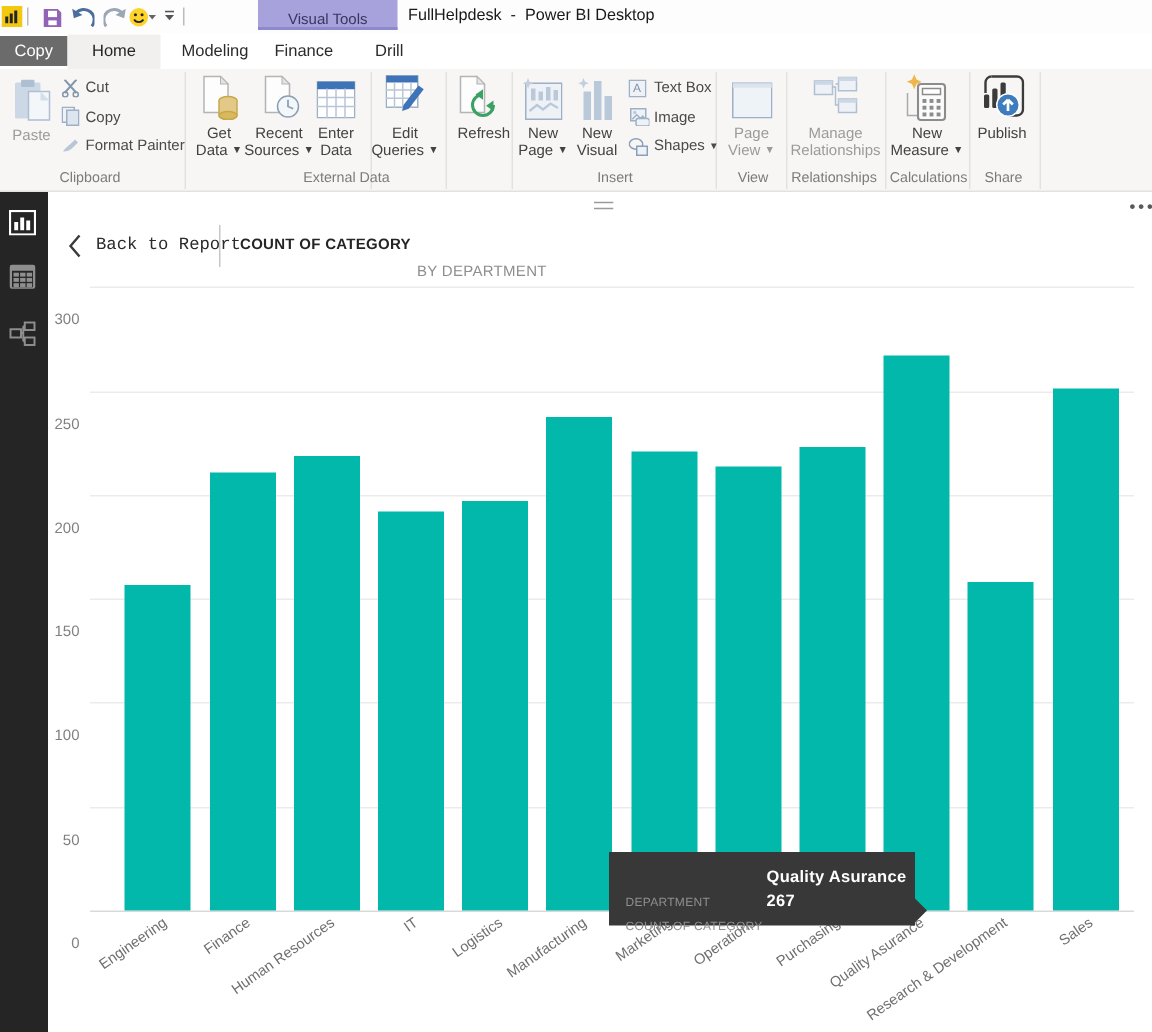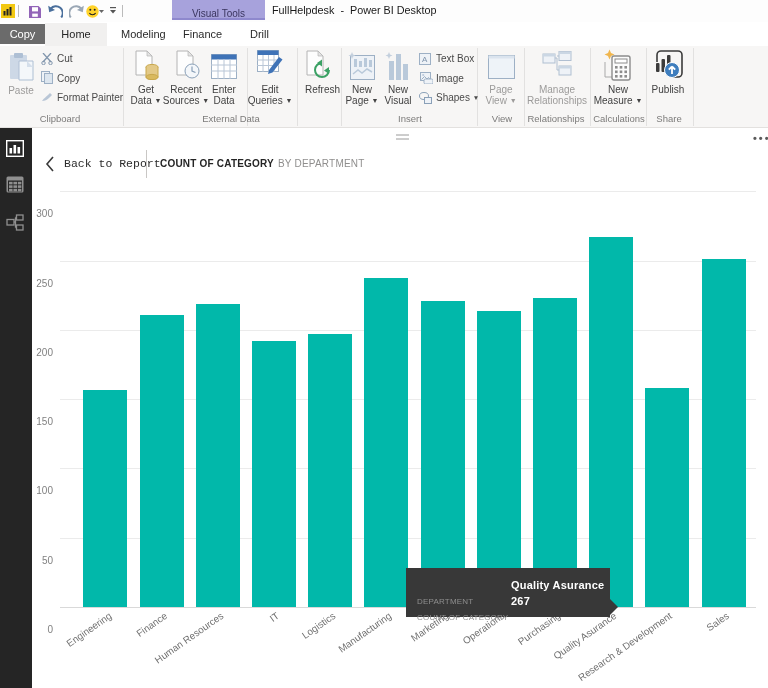--- a/index.html
+++ b/index.html
@@ -25,21 +25,21 @@
 .caret { font-size:7px; position:relative; top:-1px; }
 
 #sidebar { position:absolute; left:0; top:128px; width:32px; height:560px; background:#252525; }
 
 #handle { position:absolute; left:396px; top:134px; width:13px; }
 #dots { position:absolute; left:753px; top:130px; color:#5a5a5a; font-size:11px; letter-spacing:2px; font-weight:bold; }
 #backrep { position:absolute; left:64px; top:157px; font-size:11.5px; color:#2b2b2b;font-family:Liberation Mono, monospace; }
 #chev { position:absolute; left:45px; top:156px; }
 #vsep { position:absolute; left:146px; top:150px; width:1px; height:28px; background:#c9c7c5; }
 #ctitle { position:absolute; left:160px; top:158px; font-size:10px; font-weight:bold; color:#252525; letter-spacing:0.2px; }
-#csub { position:absolute; left:278px; top:158px; font-size:10px; color:#8f8e8d; letter-spacing:0.2px; }
+#csub { position:absolute; left:278px; top:176px; font-size:10px; color:#8f8e8d; letter-spacing:0.2px; }
 
 .gline { position:absolute; left:60px; width:696px; height:1px; background:#ebebeb; }
 .ylab { position:absolute; width:40px; text-align:right; font-size:10px; color:#808080;margin-top:23px; }
 .bar { position:absolute; width:44px; background:#01b8aa; }
 .xlab { position:absolute; font-size:9.8px; color:#6f6f6f; white-space:nowrap; transform:rotate(-35deg); transform-origin:100% 0; }
 
 #tip { position:absolute; left:406px; top:568px; width:204px; height:49px; background:#383838; z-index:5; }
 #tiparrow { position:absolute; left:610px; top:599px; width:0; height:0; border-top:8px solid transparent; border-bottom:8px solid transparent; border-left:8px solid #383838; z-index:5; }
 .tl { position:absolute; left:11px; font-size:8px; color:#8f8f8f; letter-spacing:0.2px;margin-top:16px; }
 .tv { position:absolute; left:105px; font-size:11px; font-weight:bold; color:#fff; letter-spacing:0.2px; }

